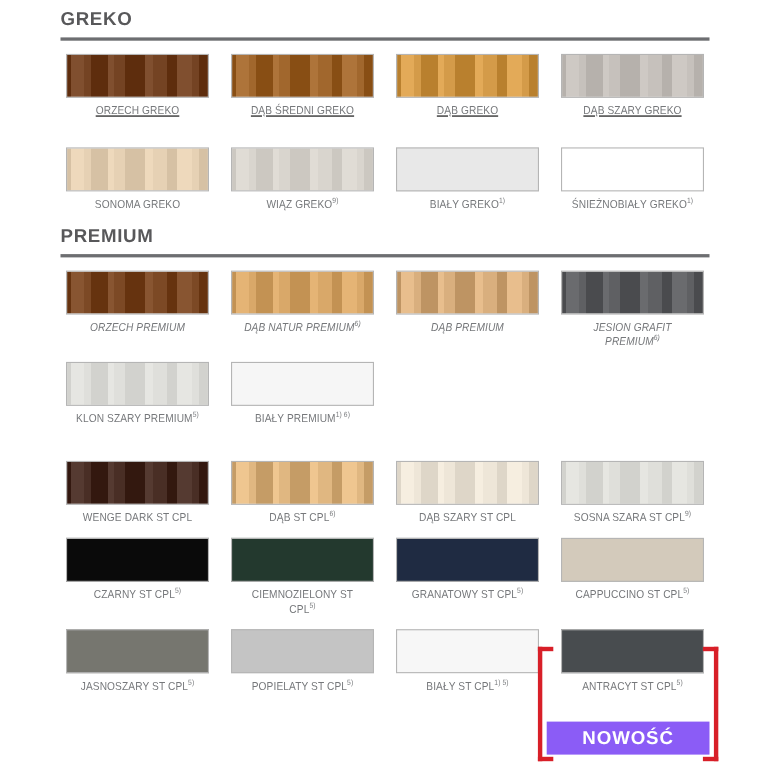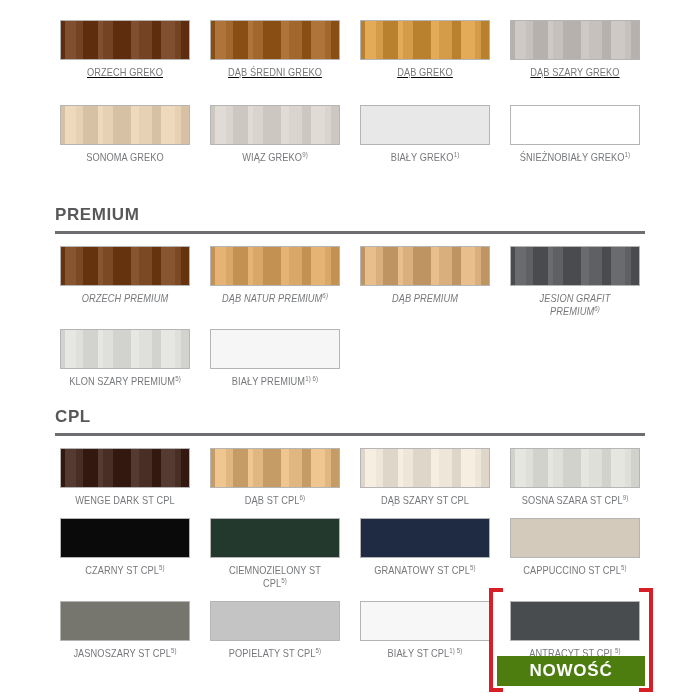--- a/index.html
+++ b/index.html
@@ -97,37 +97,41 @@
     border-right: none;
     width: 14px;
   }
   .bracket-right {
     border-left: none;
     width: 14px;
   }
 
   .nowosc-badge {
     position: absolute;
-    background: #4d7c0f;
+    background: #8b5cf6;
     color: #ffffff;
     font-family: "Liberation Sans", sans-serif;
     font-weight: bold;
     font-size: 17px;
     letter-spacing: 0.8px;
     text-align: center;
     line-height: 30px;
     height: 30px;
   }
 </style>
 </head>
 <body>
 
 <div id="page">
 
   <div class="section" style="top:8px;">
+    <div class="section-head">
+      <div class="section-title">GREKO</div>
+      <div class="section-rule"></div>
+    </div>
     <div class="row" style="margin-top:12px;text-decoration:underline;" id="greko-r0">
         <div class="cell">
           <div class="swatch" style="background-image: linear-gradient(90deg, rgb(94, 45, 13) 0%, rgb(94, 45, 13) 3%, rgb(128, 79, 47) 3%, rgb(128, 79, 47) 12%, rgb(116, 67, 35) 12%, rgb(116, 67, 35) 17%, rgb(94, 45, 13) 17%, rgb(94, 45, 13) 29%, rgb(128, 79, 47) 29%, rgb(128, 79, 47) 33%, rgb(116, 67, 35) 33%, rgb(116, 67, 35) 41%, rgb(94, 45, 13) 41%, rgb(94, 45, 13) 55%, rgb(128, 79, 47) 55%, rgb(128, 79, 47) 61%, rgb(116, 67, 35) 61%, rgb(116, 67, 35) 71%, rgb(94, 45, 13) 71%, rgb(94, 45, 13) 78%, rgb(128, 79, 47) 78%, rgb(128, 79, 47) 89%, rgb(116, 67, 35) 89%, rgb(116, 67, 35) 94%, rgb(94, 45, 13) 94%, rgb(94, 45, 13) 100%);"></div>
           <div class="label">ORZECH GREKO</div>
         </div>
         <div class="cell">
           <div class="swatch" style="background-image: linear-gradient(90deg, rgb(136, 78, 20) 0%, rgb(136, 78, 20) 3%, rgb(174, 116, 58) 3%, rgb(174, 116, 58) 12%, rgb(161, 103, 45) 12%, rgb(161, 103, 45) 17%, rgb(136, 78, 20) 17%, rgb(136, 78, 20) 29%, rgb(174, 116, 58) 29%, rgb(174, 116, 58) 33%, rgb(161, 103, 45) 33%, rgb(161, 103, 45) 41%, rgb(136, 78, 20) 41%, rgb(136, 78, 20) 55%, rgb(174, 116, 58) 55%, rgb(174, 116, 58) 61%, rgb(161, 103, 45) 61%, rgb(161, 103, 45) 71%, rgb(136, 78, 20) 71%, rgb(136, 78, 20) 78%, rgb(174, 116, 58) 78%, rgb(174, 116, 58) 89%, rgb(161, 103, 45) 89%, rgb(161, 103, 45) 94%, rgb(136, 78, 20) 94%, rgb(136, 78, 20) 100%);"></div>
           <div class="label">DĄB ŚREDNI GREKO</div>
         </div>
         <div class="cell">
@@ -188,24 +192,20 @@
           <div class="label">KLON SZARY PREMIUM<sup>5)</sup></div>
         </div>
         <div class="cell">
           <div class="swatch" style="background: rgb(246, 246, 246);"></div>
           <div class="label">BIAŁY PREMIUM<sup>1) 6)</sup></div>
         </div>
       </div>
   </div>
 
   <div class="section" style="top:407px;">
-    <div class="section-head">
-      <div class="section-title">CPL</div>
-      <div class="section-rule"></div>
-    </div>
     <div class="row" style="margin-top:12px;" id="cpl-r0">
         <div class="cell">
           <div class="swatch" style="background-image: linear-gradient(90deg, rgb(51, 24, 15) 0%, rgb(51, 24, 15) 3%, rgb(85, 58, 49) 3%, rgb(85, 58, 49) 12%, rgb(73, 46, 37) 12%, rgb(73, 46, 37) 17%, rgb(51, 24, 15) 17%, rgb(51, 24, 15) 29%, rgb(85, 58, 49) 29%, rgb(85, 58, 49) 33%, rgb(73, 46, 37) 33%, rgb(73, 46, 37) 41%, rgb(51, 24, 15) 41%, rgb(51, 24, 15) 55%, rgb(85, 58, 49) 55%, rgb(85, 58, 49) 61%, rgb(73, 46, 37) 61%, rgb(73, 46, 37) 71%, rgb(51, 24, 15) 71%, rgb(51, 24, 15) 78%, rgb(85, 58, 49) 78%, rgb(85, 58, 49) 89%, rgb(73, 46, 37) 89%, rgb(73, 46, 37) 94%, rgb(51, 24, 15) 94%, rgb(51, 24, 15) 100%);"></div>
           <div class="label">WENGE DARK ST CPL</div>
         </div>
         <div class="cell">
           <div class="swatch" style="background-image: linear-gradient(90deg, rgb(197, 156, 102) 0%, rgb(197, 156, 102) 3%, rgb(239, 198, 144) 3%, rgb(239, 198, 144) 12%, rgb(224, 183, 129) 12%, rgb(224, 183, 129) 17%, rgb(197, 156, 102) 17%, rgb(197, 156, 102) 29%, rgb(239, 198, 144) 29%, rgb(239, 198, 144) 33%, rgb(224, 183, 129) 33%, rgb(224, 183, 129) 41%, rgb(197, 156, 102) 41%, rgb(197, 156, 102) 55%, rgb(239, 198, 144) 55%, rgb(239, 198, 144) 61%, rgb(224, 183, 129) 61%, rgb(224, 183, 129) 71%, rgb(197, 156, 102) 71%, rgb(197, 156, 102) 78%, rgb(239, 198, 144) 78%, rgb(239, 198, 144) 89%, rgb(224, 183, 129) 89%, rgb(224, 183, 129) 94%, rgb(197, 156, 102) 94%, rgb(197, 156, 102) 100%);"></div>
           <div class="label">DĄB ST CPL<sup>6)</sup></div>
         </div>
         <div class="cell">

